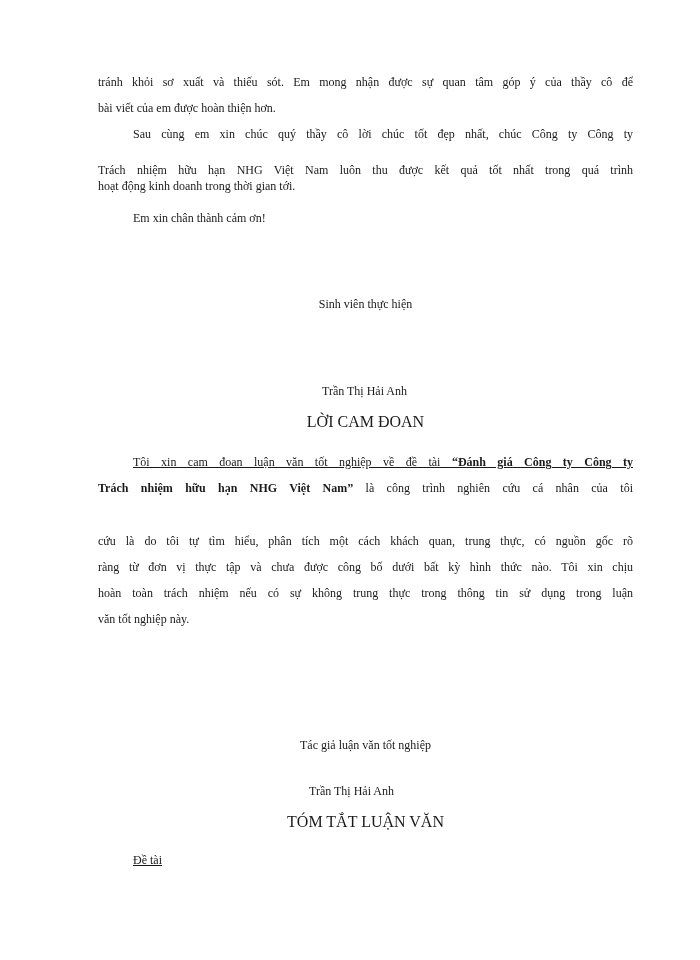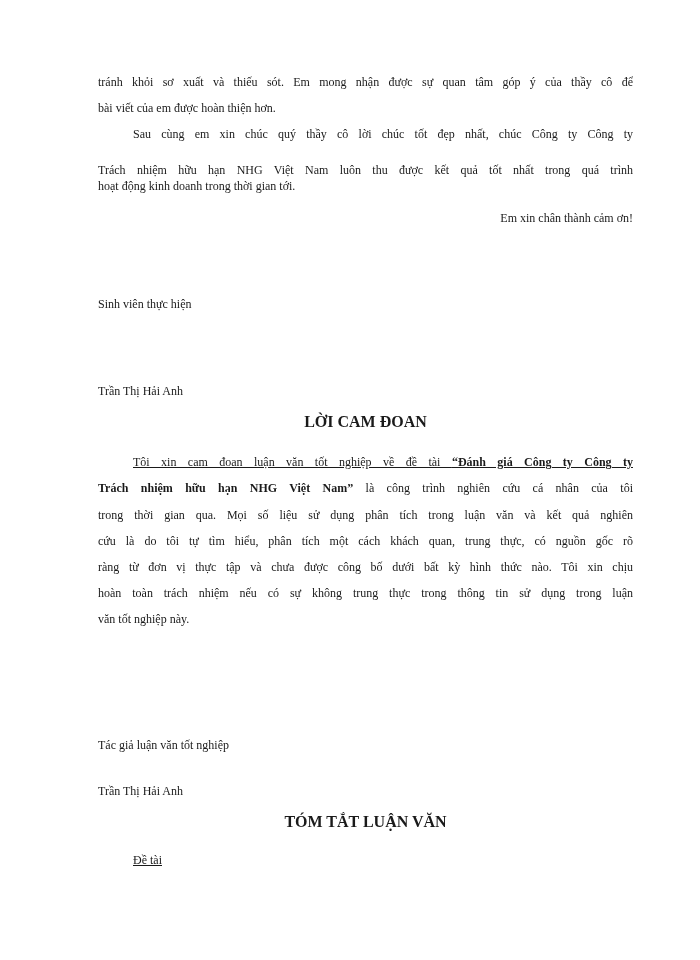--- a/index.html
+++ b/index.html
@@ -29,56 +29,55 @@
       font-size: 12px;
       line-height: 20px;
       white-space: nowrap;
     }
     .justify {
       text-align: justify;
       text-align-last: justify;
     }
     .indent { padding-left: 35px; box-sizing: border-box; }
     .right {
-      text-align: left;
+      text-align: center;
     }
     .center {
       text-align: center;
     }
     .heading {
-      font-weight: bold;
+      font-weight: normal;
       font-size: 16px;
     }
     .bold { font-weight: bold; }
     .underline {
       text-decoration: underline;
     }
   </style>
 </head>
 <body>
 
 <div class="page">
 
   <div class="line justify" style="top:72px;">tránh khỏi sơ xuất và thiếu sót. Em mong nhận được sự quan tâm góp ý của thầy cô để</div>
   <div class="line" style="top:98px;">bài viết của em được hoàn thiện hơn.</div>
 
   <div class="line justify indent" style="top:124px;">Sau cùng em xin chúc quý thầy cô lời chúc tốt đẹp nhất, chúc Công ty Công ty</div>
   <div class="line justify" style="top:160px;">Trách nhiệm hữu hạn NHG Việt Nam luôn thu được kết quả tốt nhất trong quá trình</div>
   <div class="line" style="top:176px;">hoạt động kinh doanh trong thời gian tới.</div>
 
-  <div class="line indent" style="top:208px;text-align:right;">Em xin chân thành cảm ơn!</div>
+  <div class="line indent" style="top:208px;">Em xin chân thành cảm ơn!</div>
 
   <div class="line right" style="top:294px;">Sinh viên thực hiện</div>
   <div class="line right" style="top:381px; padding-right:2px; box-sizing:border-box;">Trần Thị Hải Anh</div>
 
   <div class="line center heading" style="top:412px;">LỜI CAM ĐOAN</div>
 
   <div class="line justify indent" style="top:452px;text-decoration:underline;"><span>Tôi xin cam đoan luận văn tốt nghiệp về đề tài </span><span class="bold">“Đánh giá Công ty Công ty</span></div>
   <div class="line justify" style="top:478px;"><span class="bold">Trách nhiệm hữu hạn NHG Việt Nam”</span><span> là công trình nghiên cứu cá nhân của tôi</span></div>
-  <div class="line justify" style="top:505px;">trong thời gian qua. Mọi số liệu sử dụng phân tích trong luận văn và kết quả nghiên</div>
   <div class="line justify" style="top:531px;">cứu là do tôi tự tìm hiểu, phân tích một cách khách quan, trung thực, có nguồn gốc rõ</div>
   <div class="line justify" style="top:557px;">ràng từ đơn vị thực tập và chưa được công bố dưới bất kỳ hình thức nào. Tôi xin chịu</div>
   <div class="line justify" style="top:583px;">hoàn toàn trách nhiệm nếu có sự không trung thực trong thông tin sử dụng trong luận</div>
   <div class="line" style="top:609px;">văn tốt nghiệp này.</div>
 
   <div class="line right" style="top:694px;margin-top:41px;">Tác giả luận văn tốt nghiệp</div>
   <div class="line right" style="top:781px; padding-right:28px; box-sizing:border-box;">Trần Thị Hải Anh</div>
 
   <div class="line center heading" style="top:812px;">TÓM TẮT LUẬN VĂN</div>
   <div class="line" style="top:850px; padding-left:35px; box-sizing:border-box;"><span class="underline">Đề tài</span></div>

